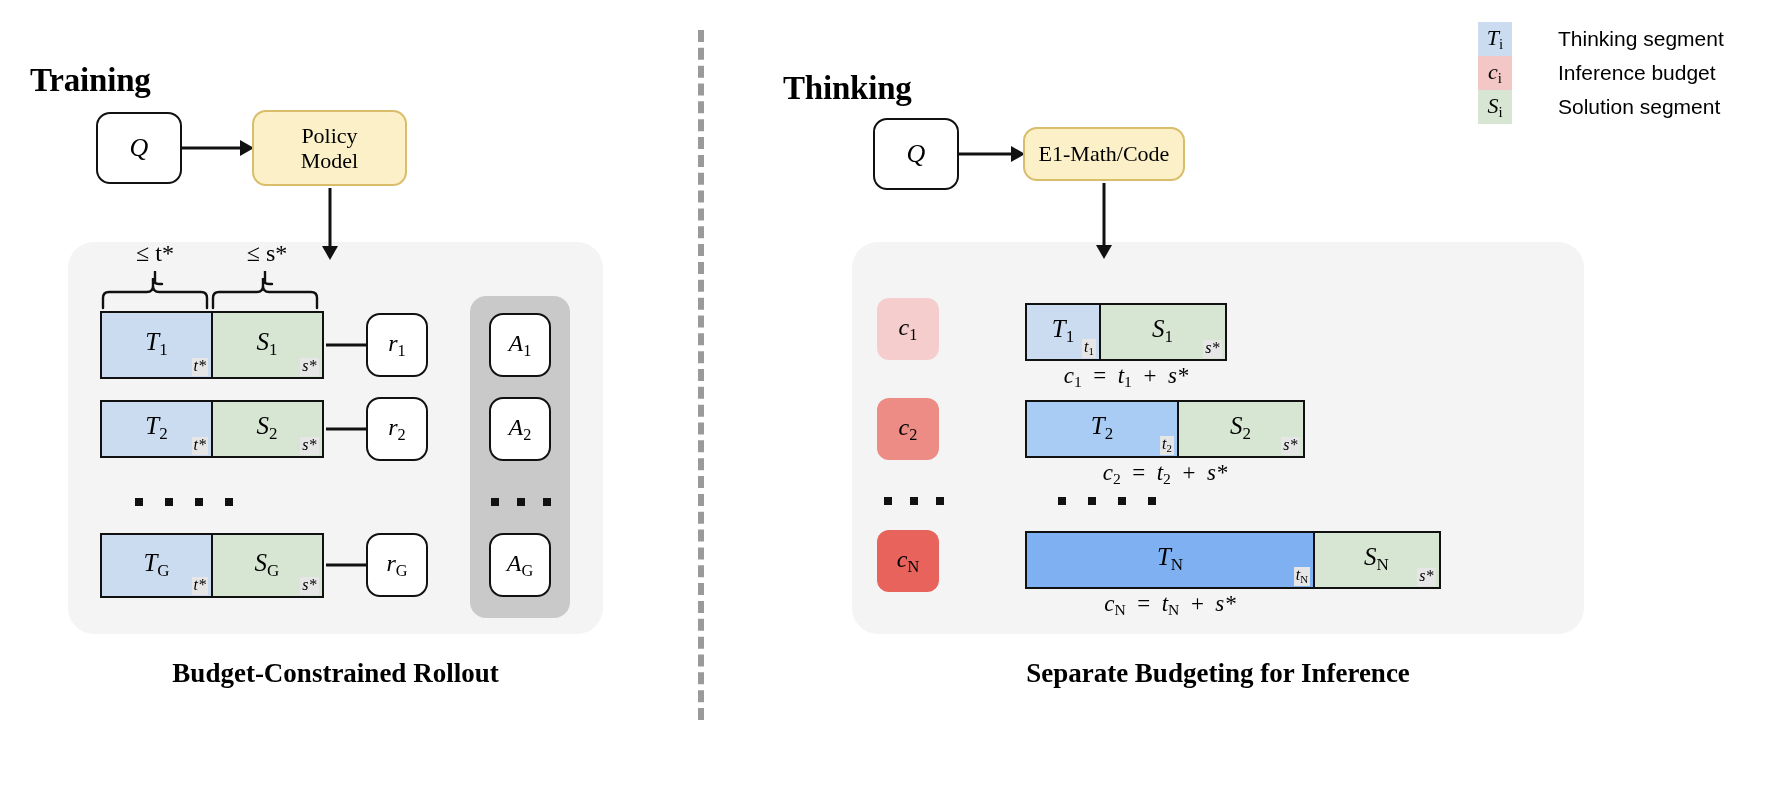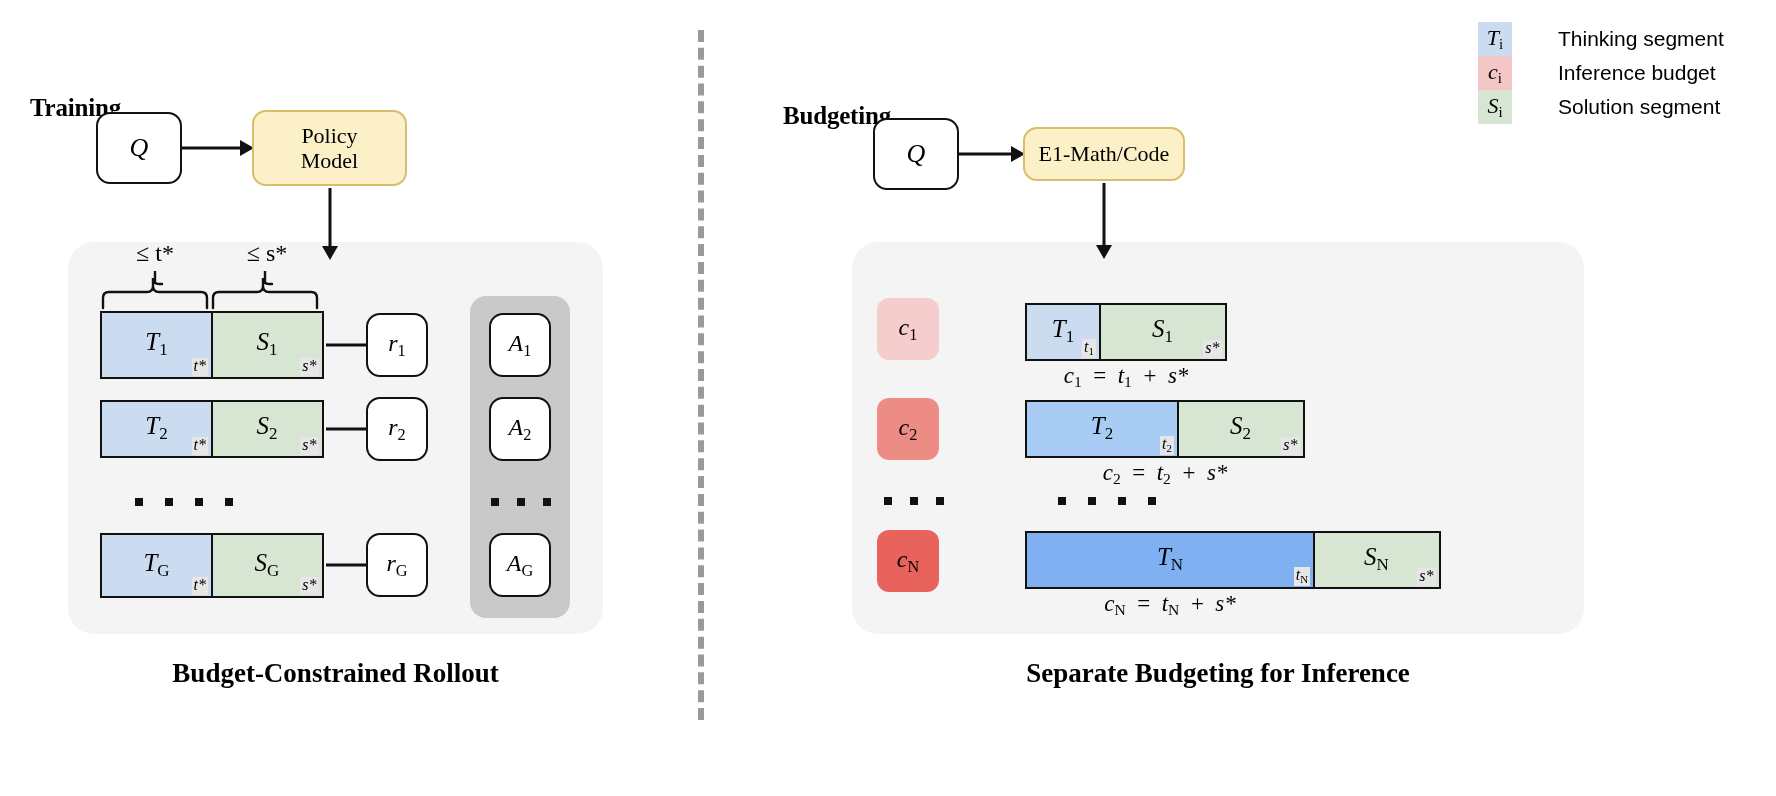--- a/index.html
+++ b/index.html
@@ -12,23 +12,22 @@
     overflow: hidden;
     font-family: "Liberation Serif", serif;
     color: #000000;
   }
   .abs { position: absolute; }
 
   
   .section-title {
     font-family: "Liberation Serif", serif;
     font-weight: bold;
-    font-size: 25px;
+    font-size: 33px;
     letter-spacing: -0.2px;
-    margin-top: 32px;
   }
   .panel-caption {
     font-family: "Liberation Serif", serif;
     font-weight: bold;
     font-size: 27px;
     text-align: center;
     white-space: nowrap;
   }
 
   
@@ -321,21 +320,21 @@
     <span>A</span><span class="sub">G</span>
   </span>
 </div>
 
 <div class="abs panel-caption" style="left:68px; top:658px; width:535px;">Budget-Constrained Rollout</div>
 
 <div class="abs" style="left:698px; top:30px; height:690px;">
   <div class="divider"></div>
 </div>
 
-<div class="abs section-title" style="left:783px; top:70px;">Budgeting</div>
+<div class="abs section-title" style="left:783px; top:70px;">Thinking</div>
 
 <div class="abs rollout-panel" style="left:852px; top:242px; width:732px; height:392px;"></div>
 
 <div class="abs node q" style="left:873px; top:118px; width:86px; height:72px;">
   <span class="mi">Q</span>
 </div>
 
 <div class="abs arrow-h" style="left:959px; top:138px; width:66px; height:32px;">
   <span class="shaft" style="width:54px;"></span>
     <span class="head"></span>

